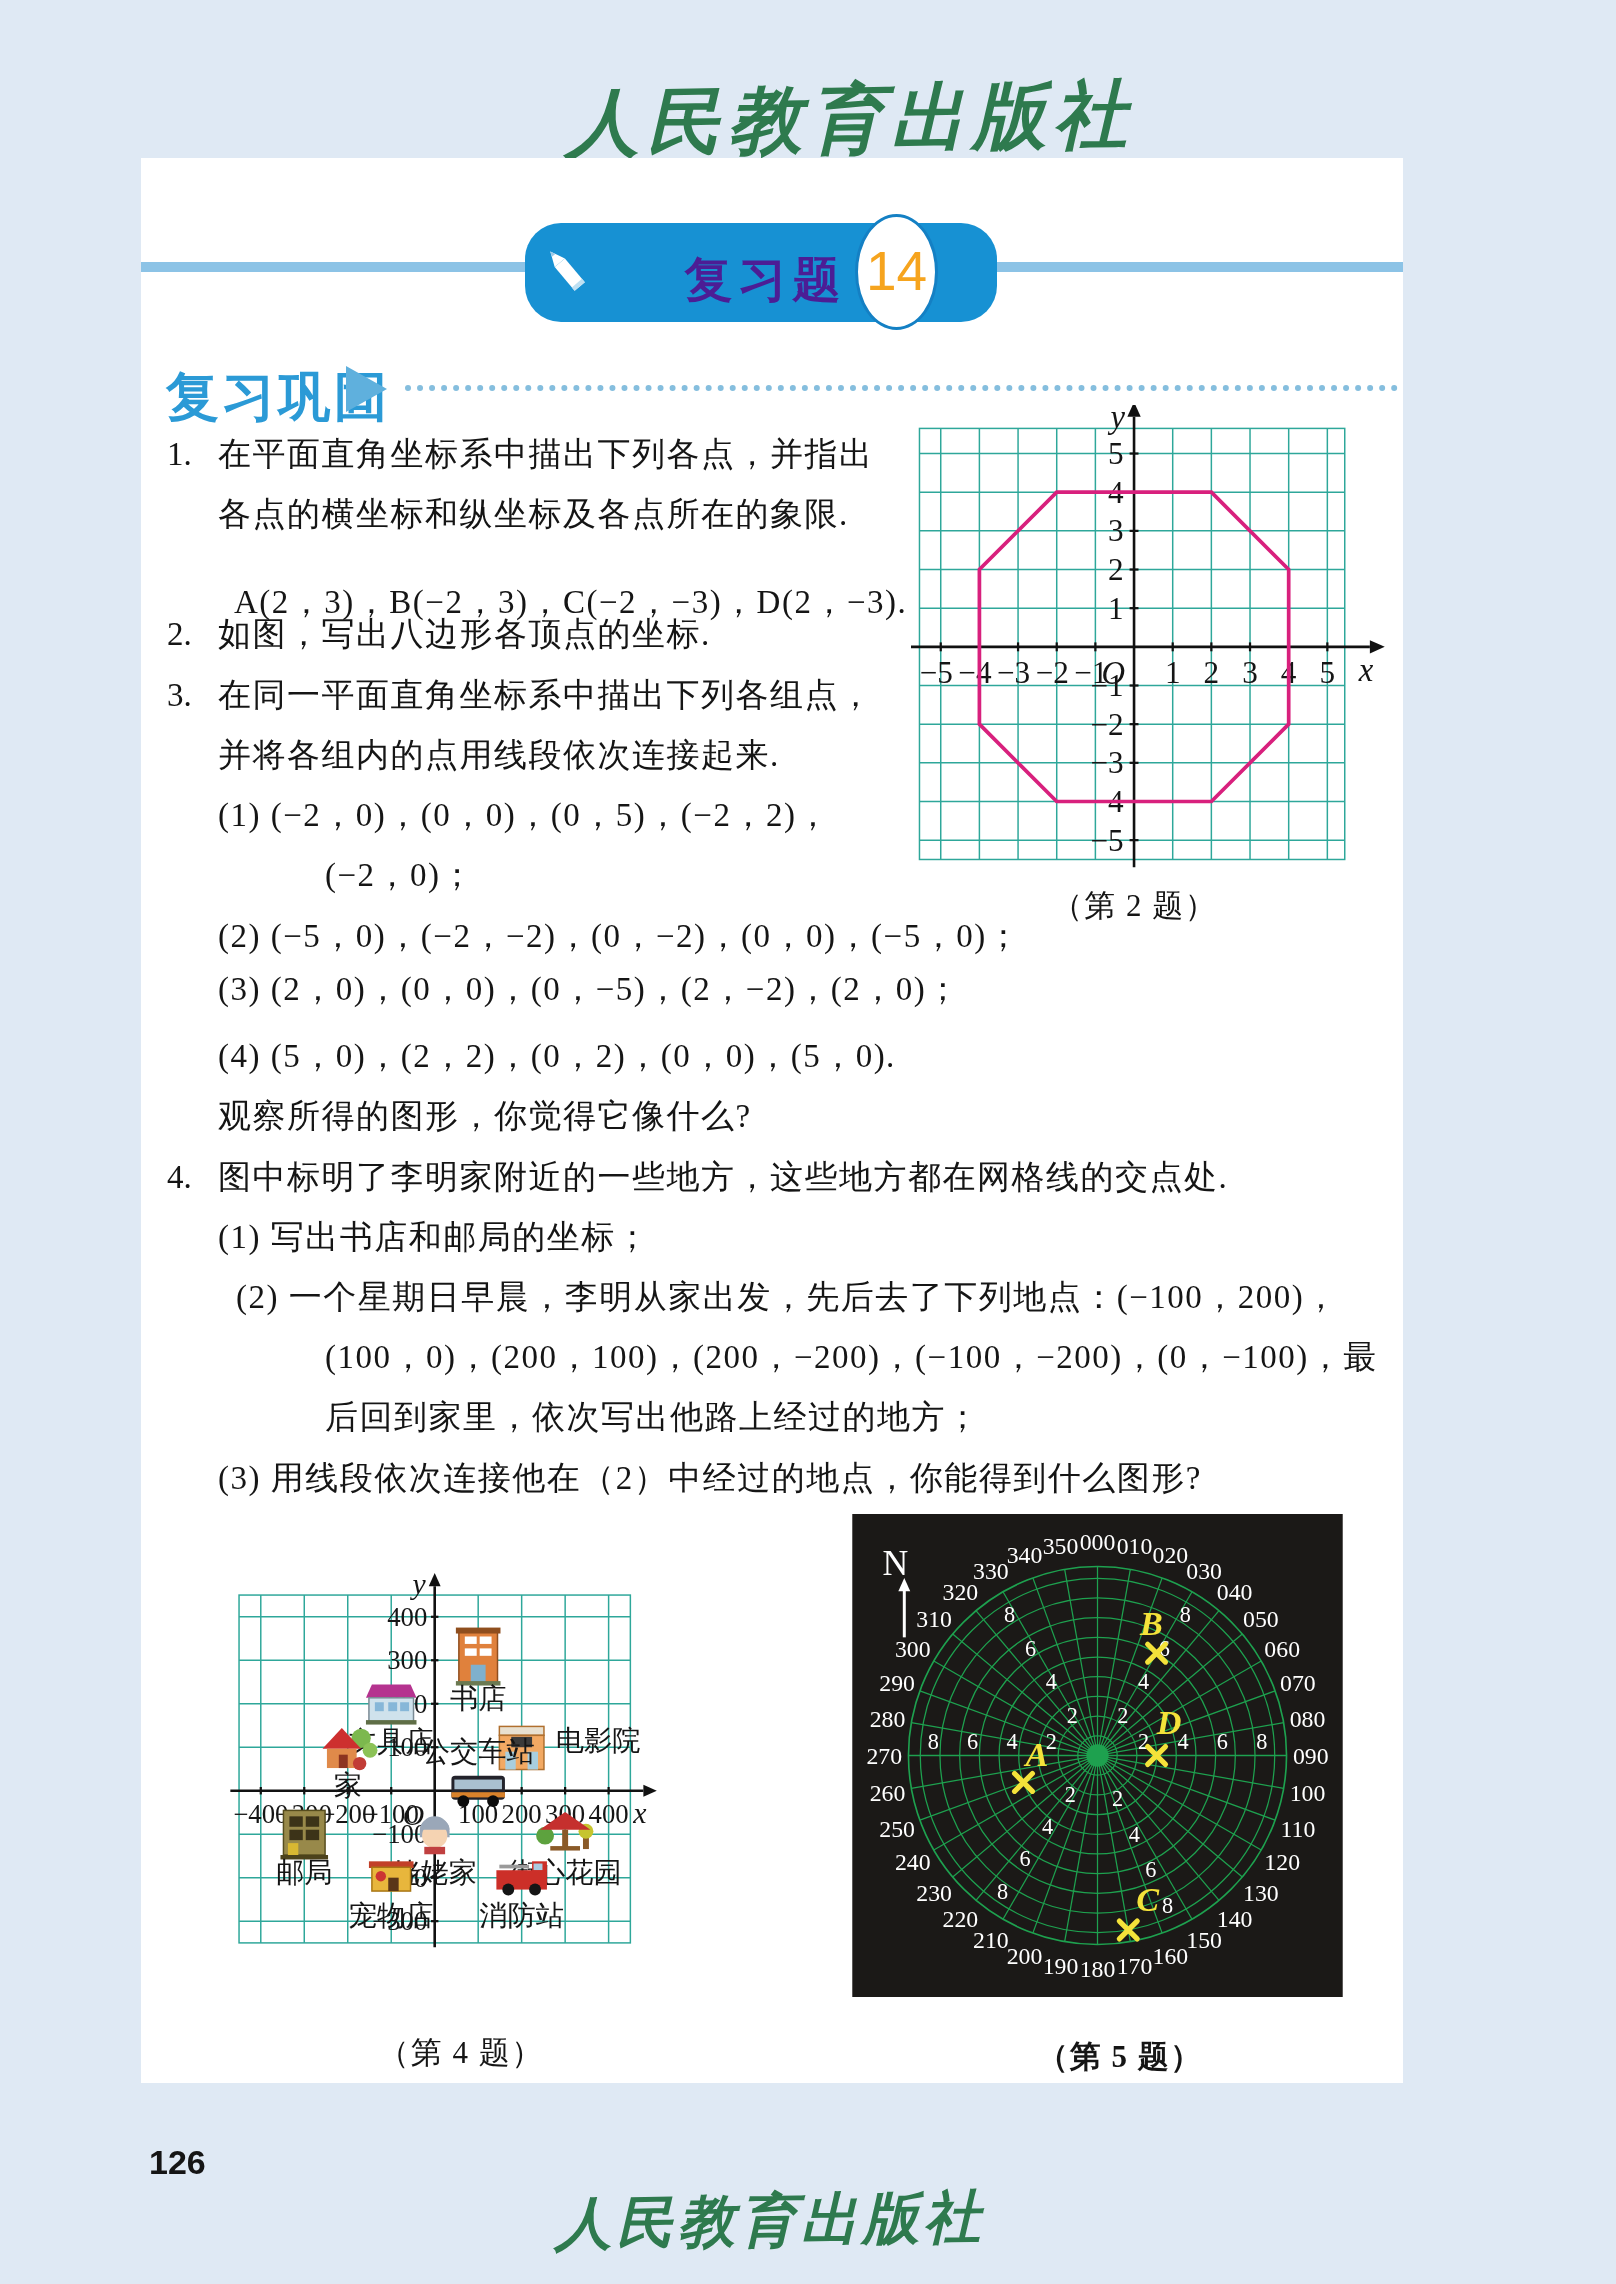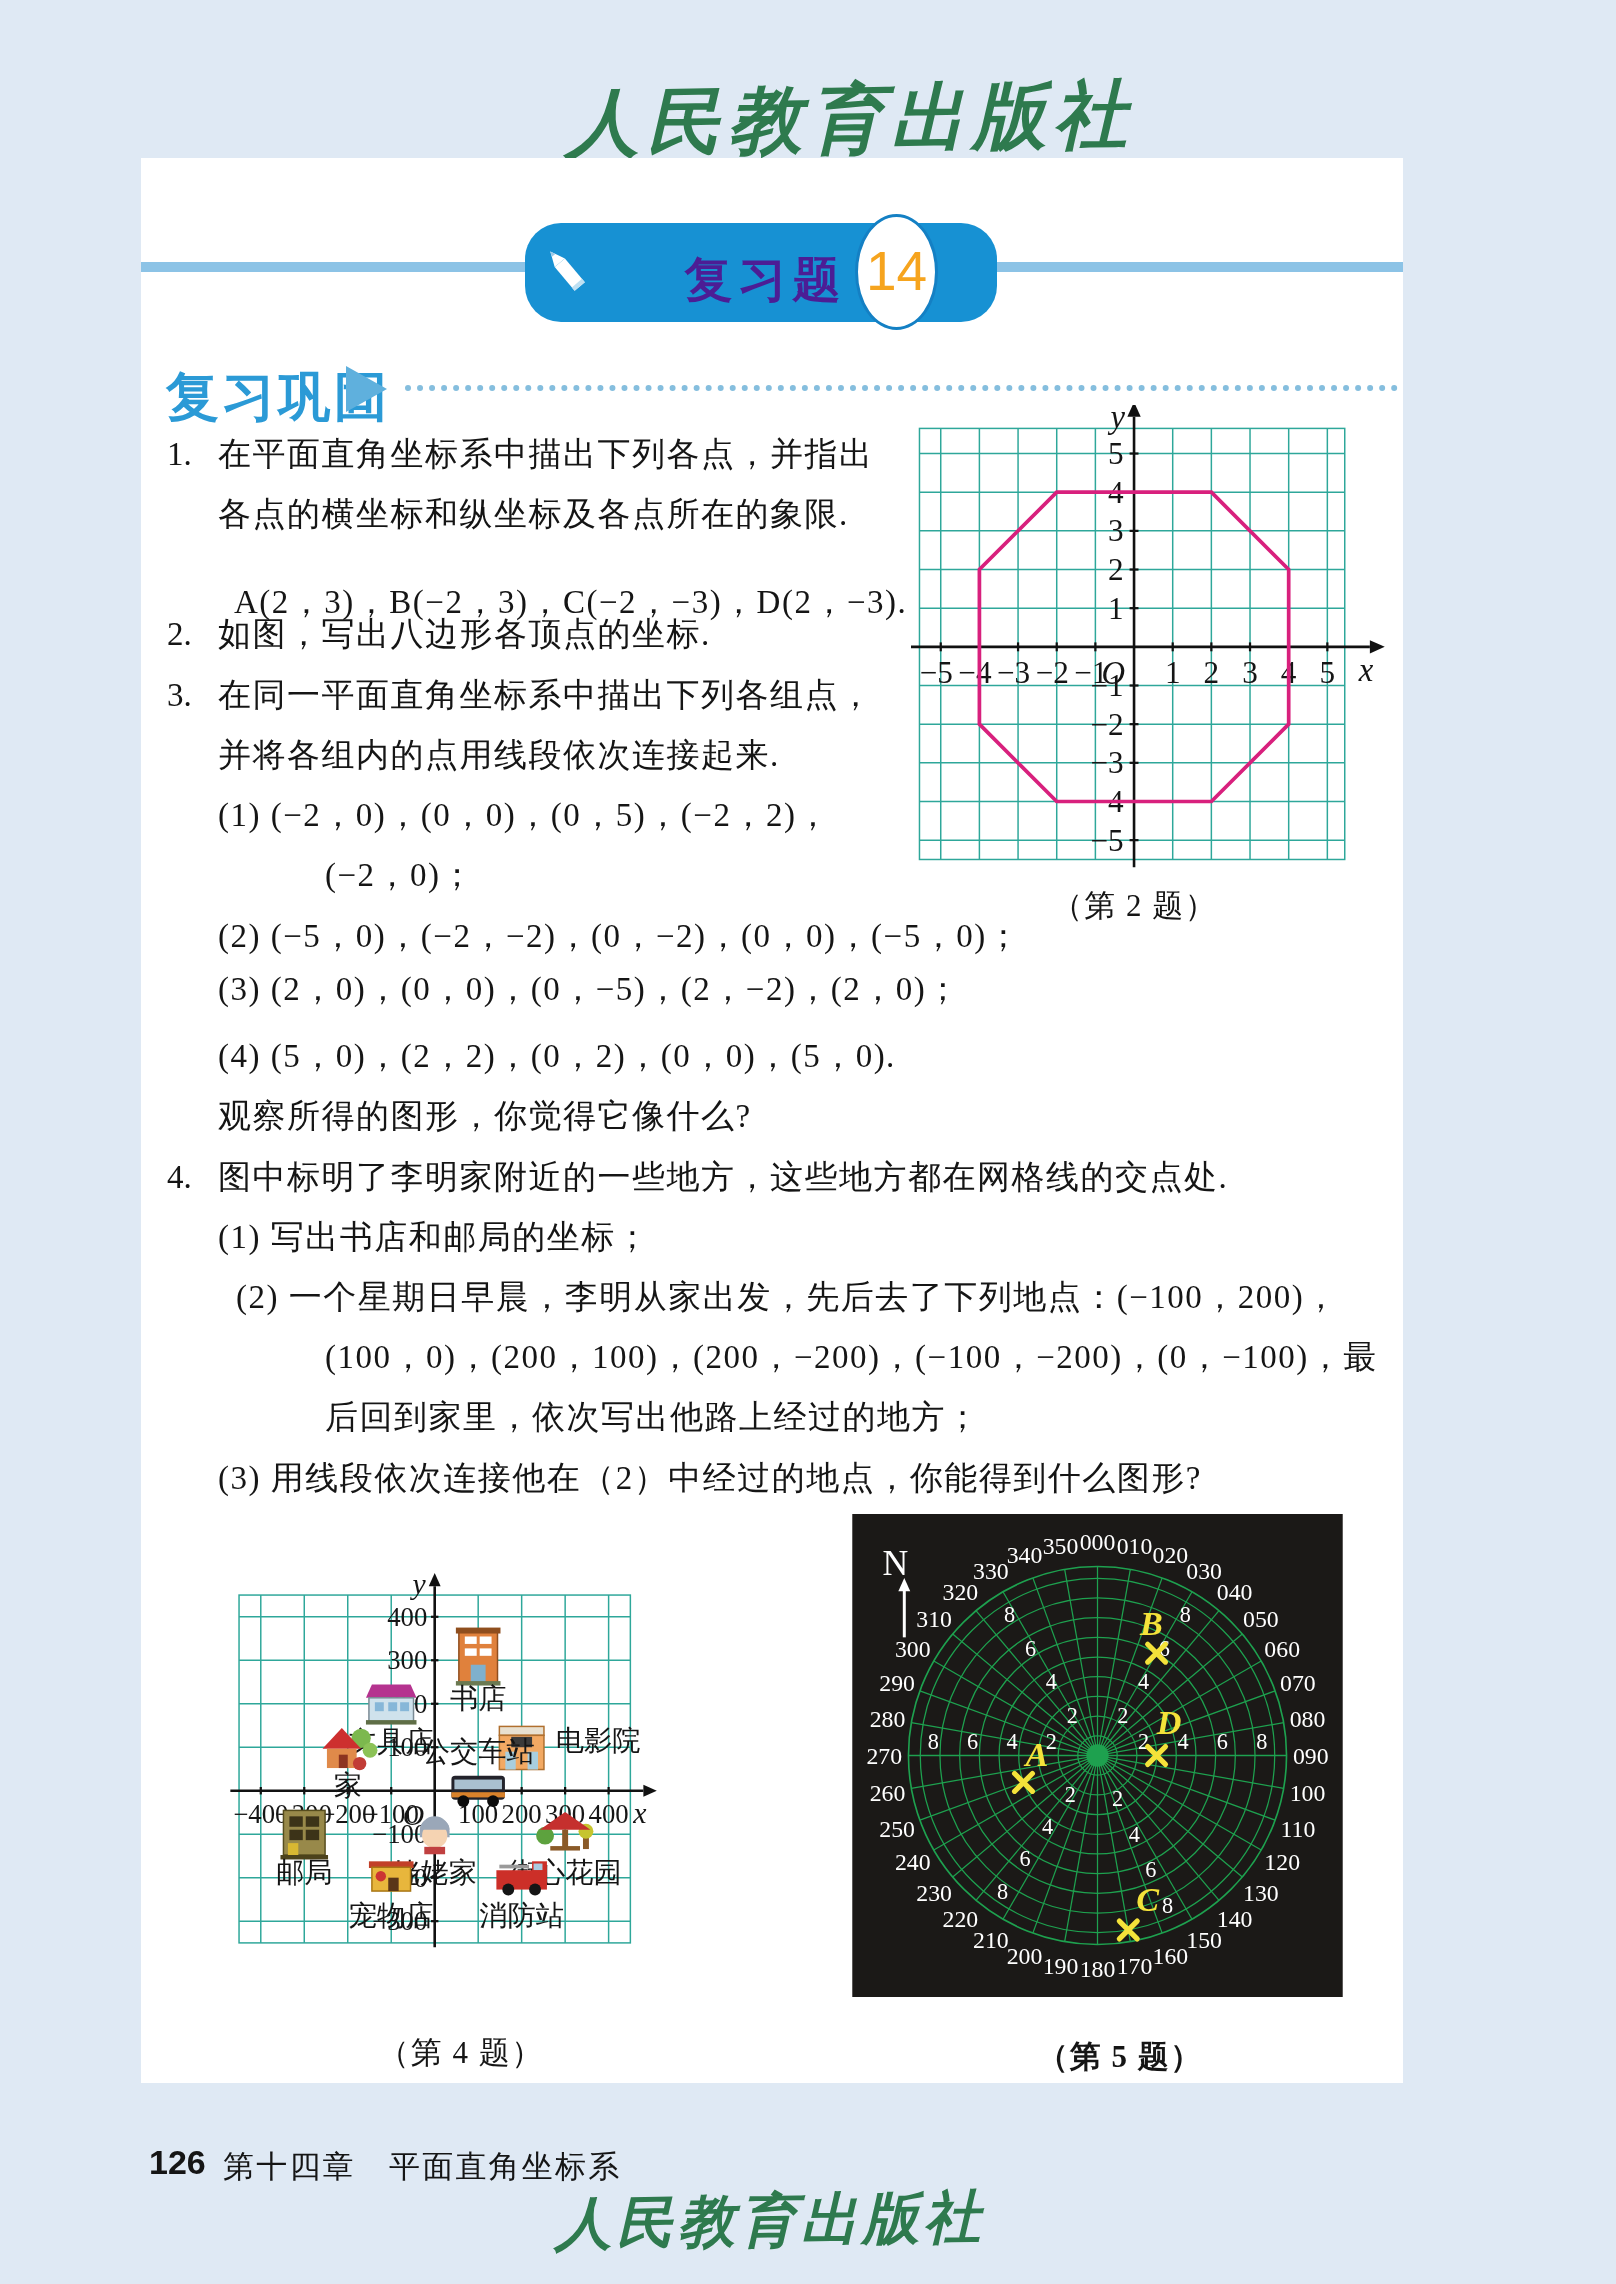--- a/index.html
+++ b/index.html
@@ -441,17 +441,16 @@
       </g>
       <g>
         <line x1="397.5" y1="313" x2="421.5" y2="337" stroke="#f4e23a" stroke-width="7" stroke-linecap="round"></line>
         <line x1="397.5" y1="337" x2="421.5" y2="313" stroke="#f4e23a" stroke-width="7" stroke-linecap="round"></line>
         <text x="426.5" y="296" fill="#f4e23a" font-size="46" text-anchor="middle" font-family="&quot;Liberation Serif&quot;,&quot;DejaVu Serif&quot;,serif" font-style="italic" font-weight="bold">D</text>
       </g>
     </svg>
   <div class="fig-caption" style="left:1001px;top:2036px;width:238px;font-weight:bold;">（第 5 题）</div>
 
   <div id="footer-num">126</div>
-  <div id="footer-chapter">第十四章　平面直角坐标系</div>
 
   <div id="logo-bottom" class="logo">人民教育出版社</div>
 </div>
 
 
 </body></html>

